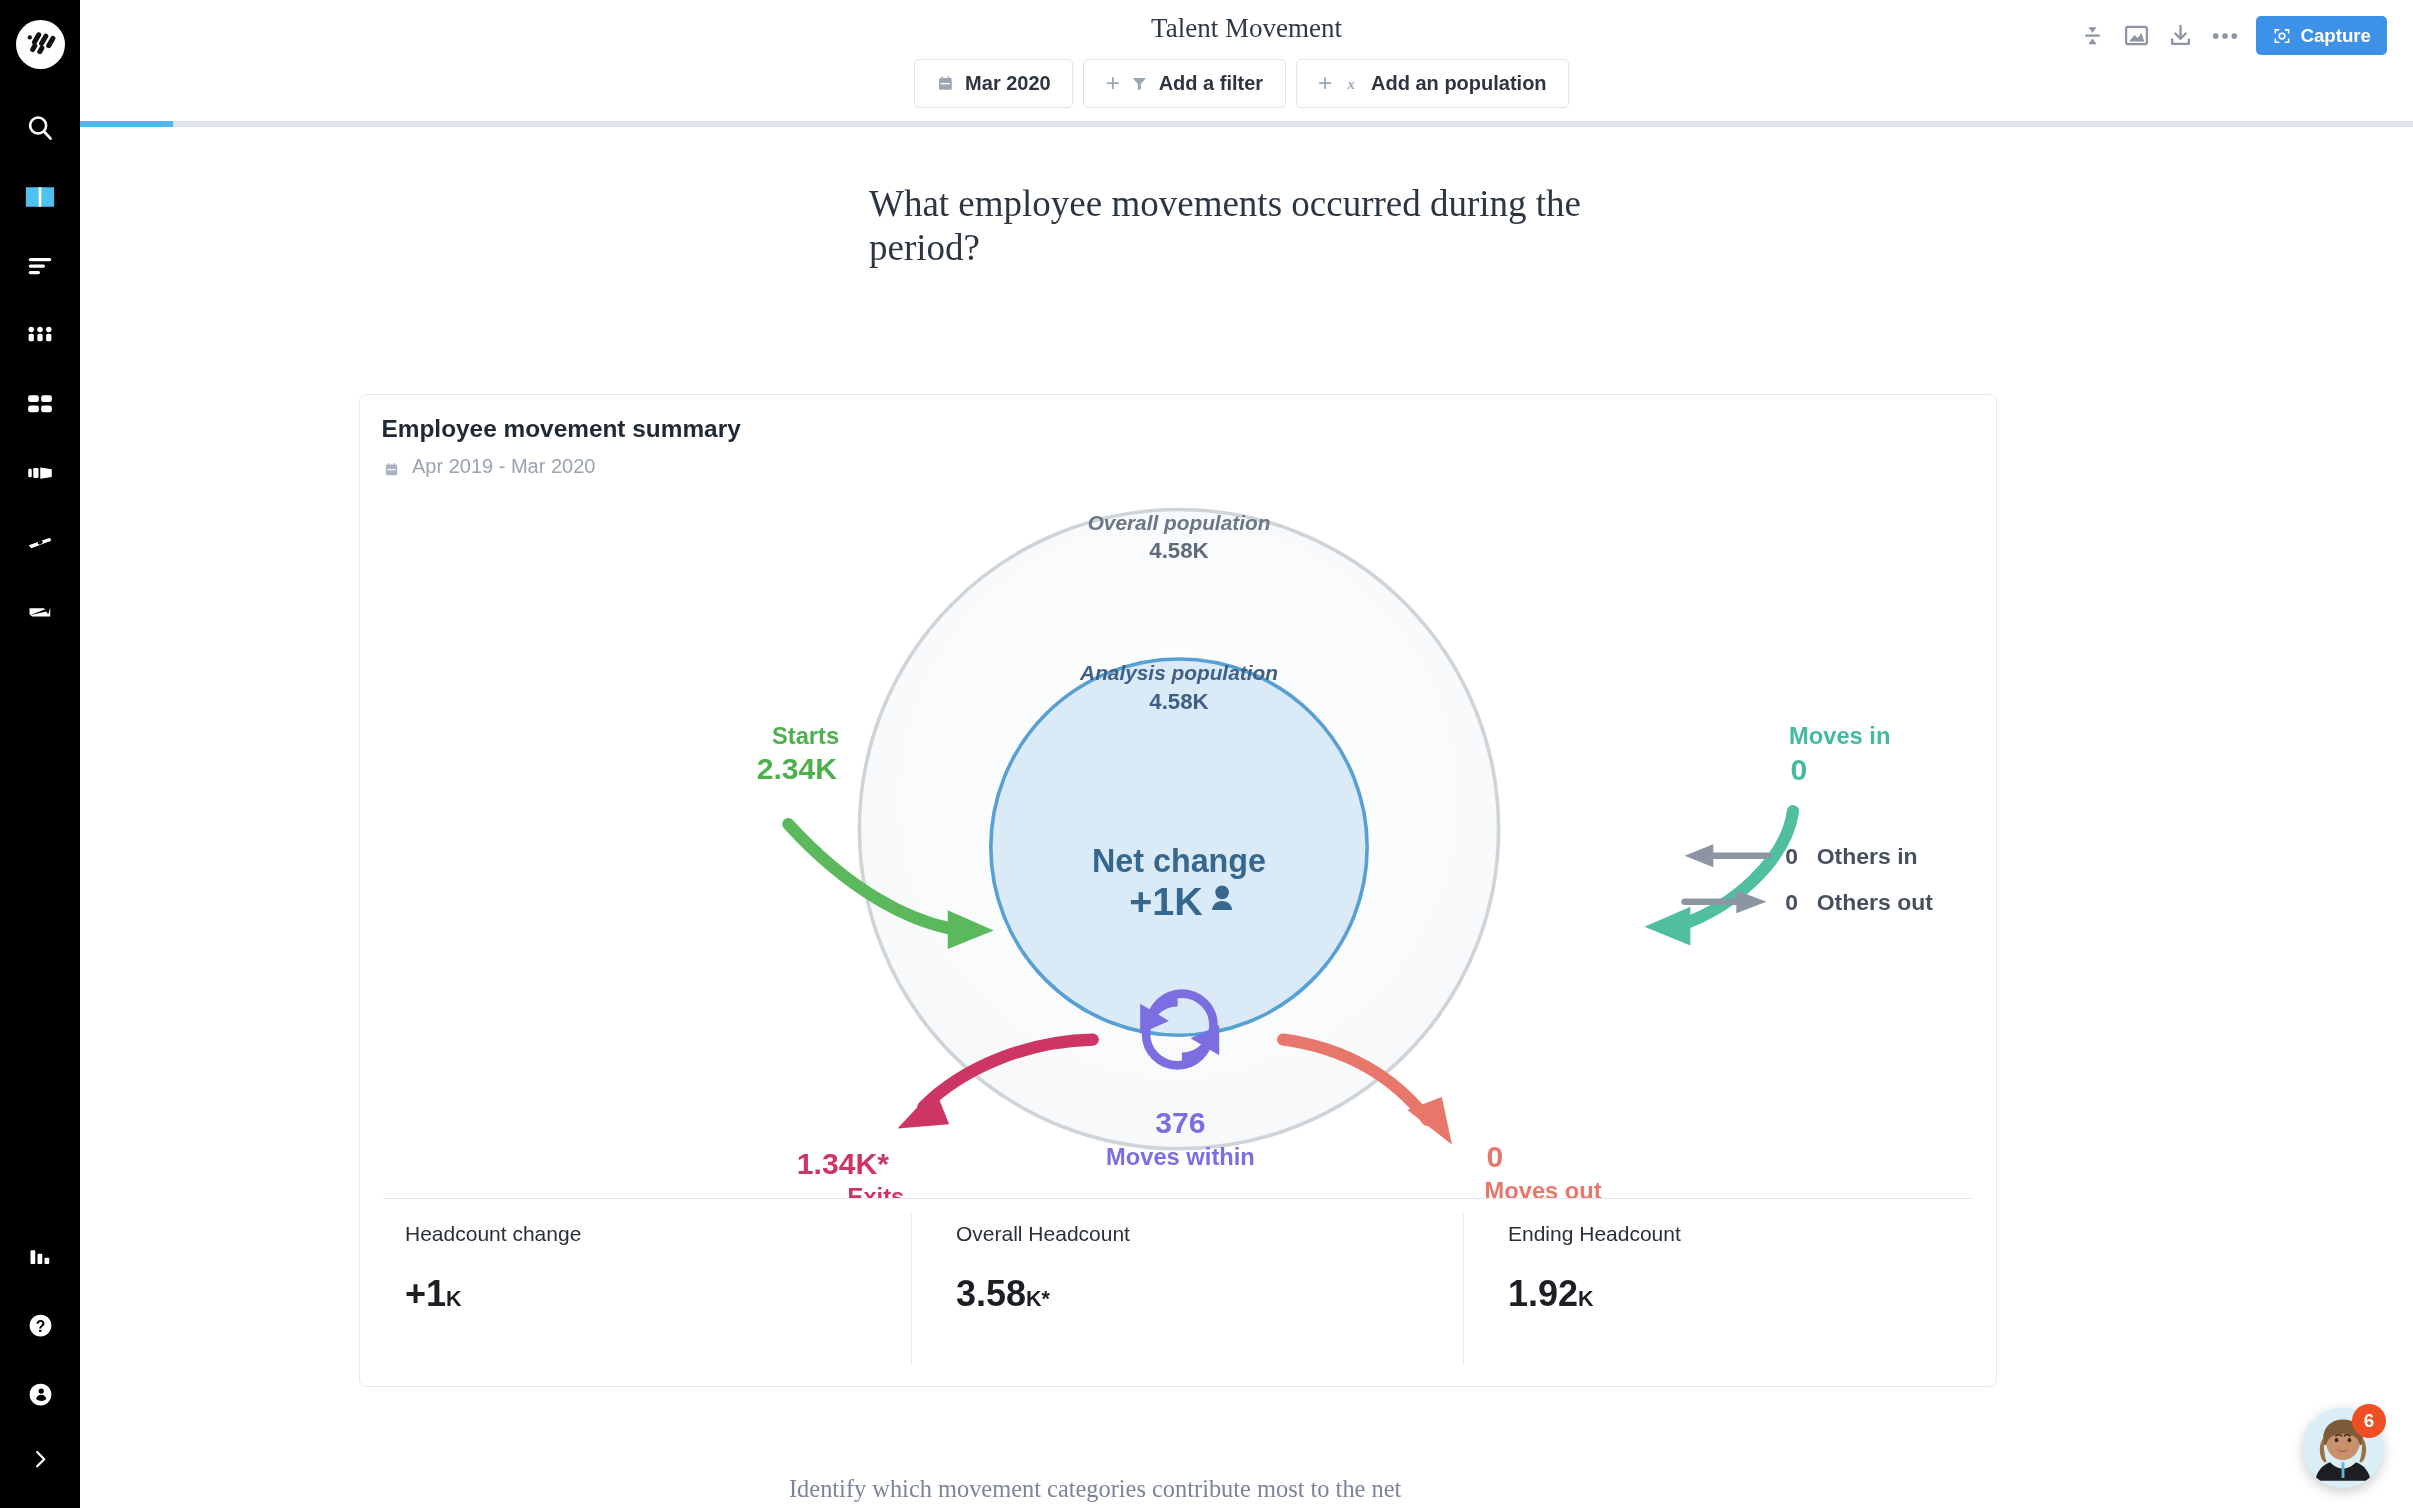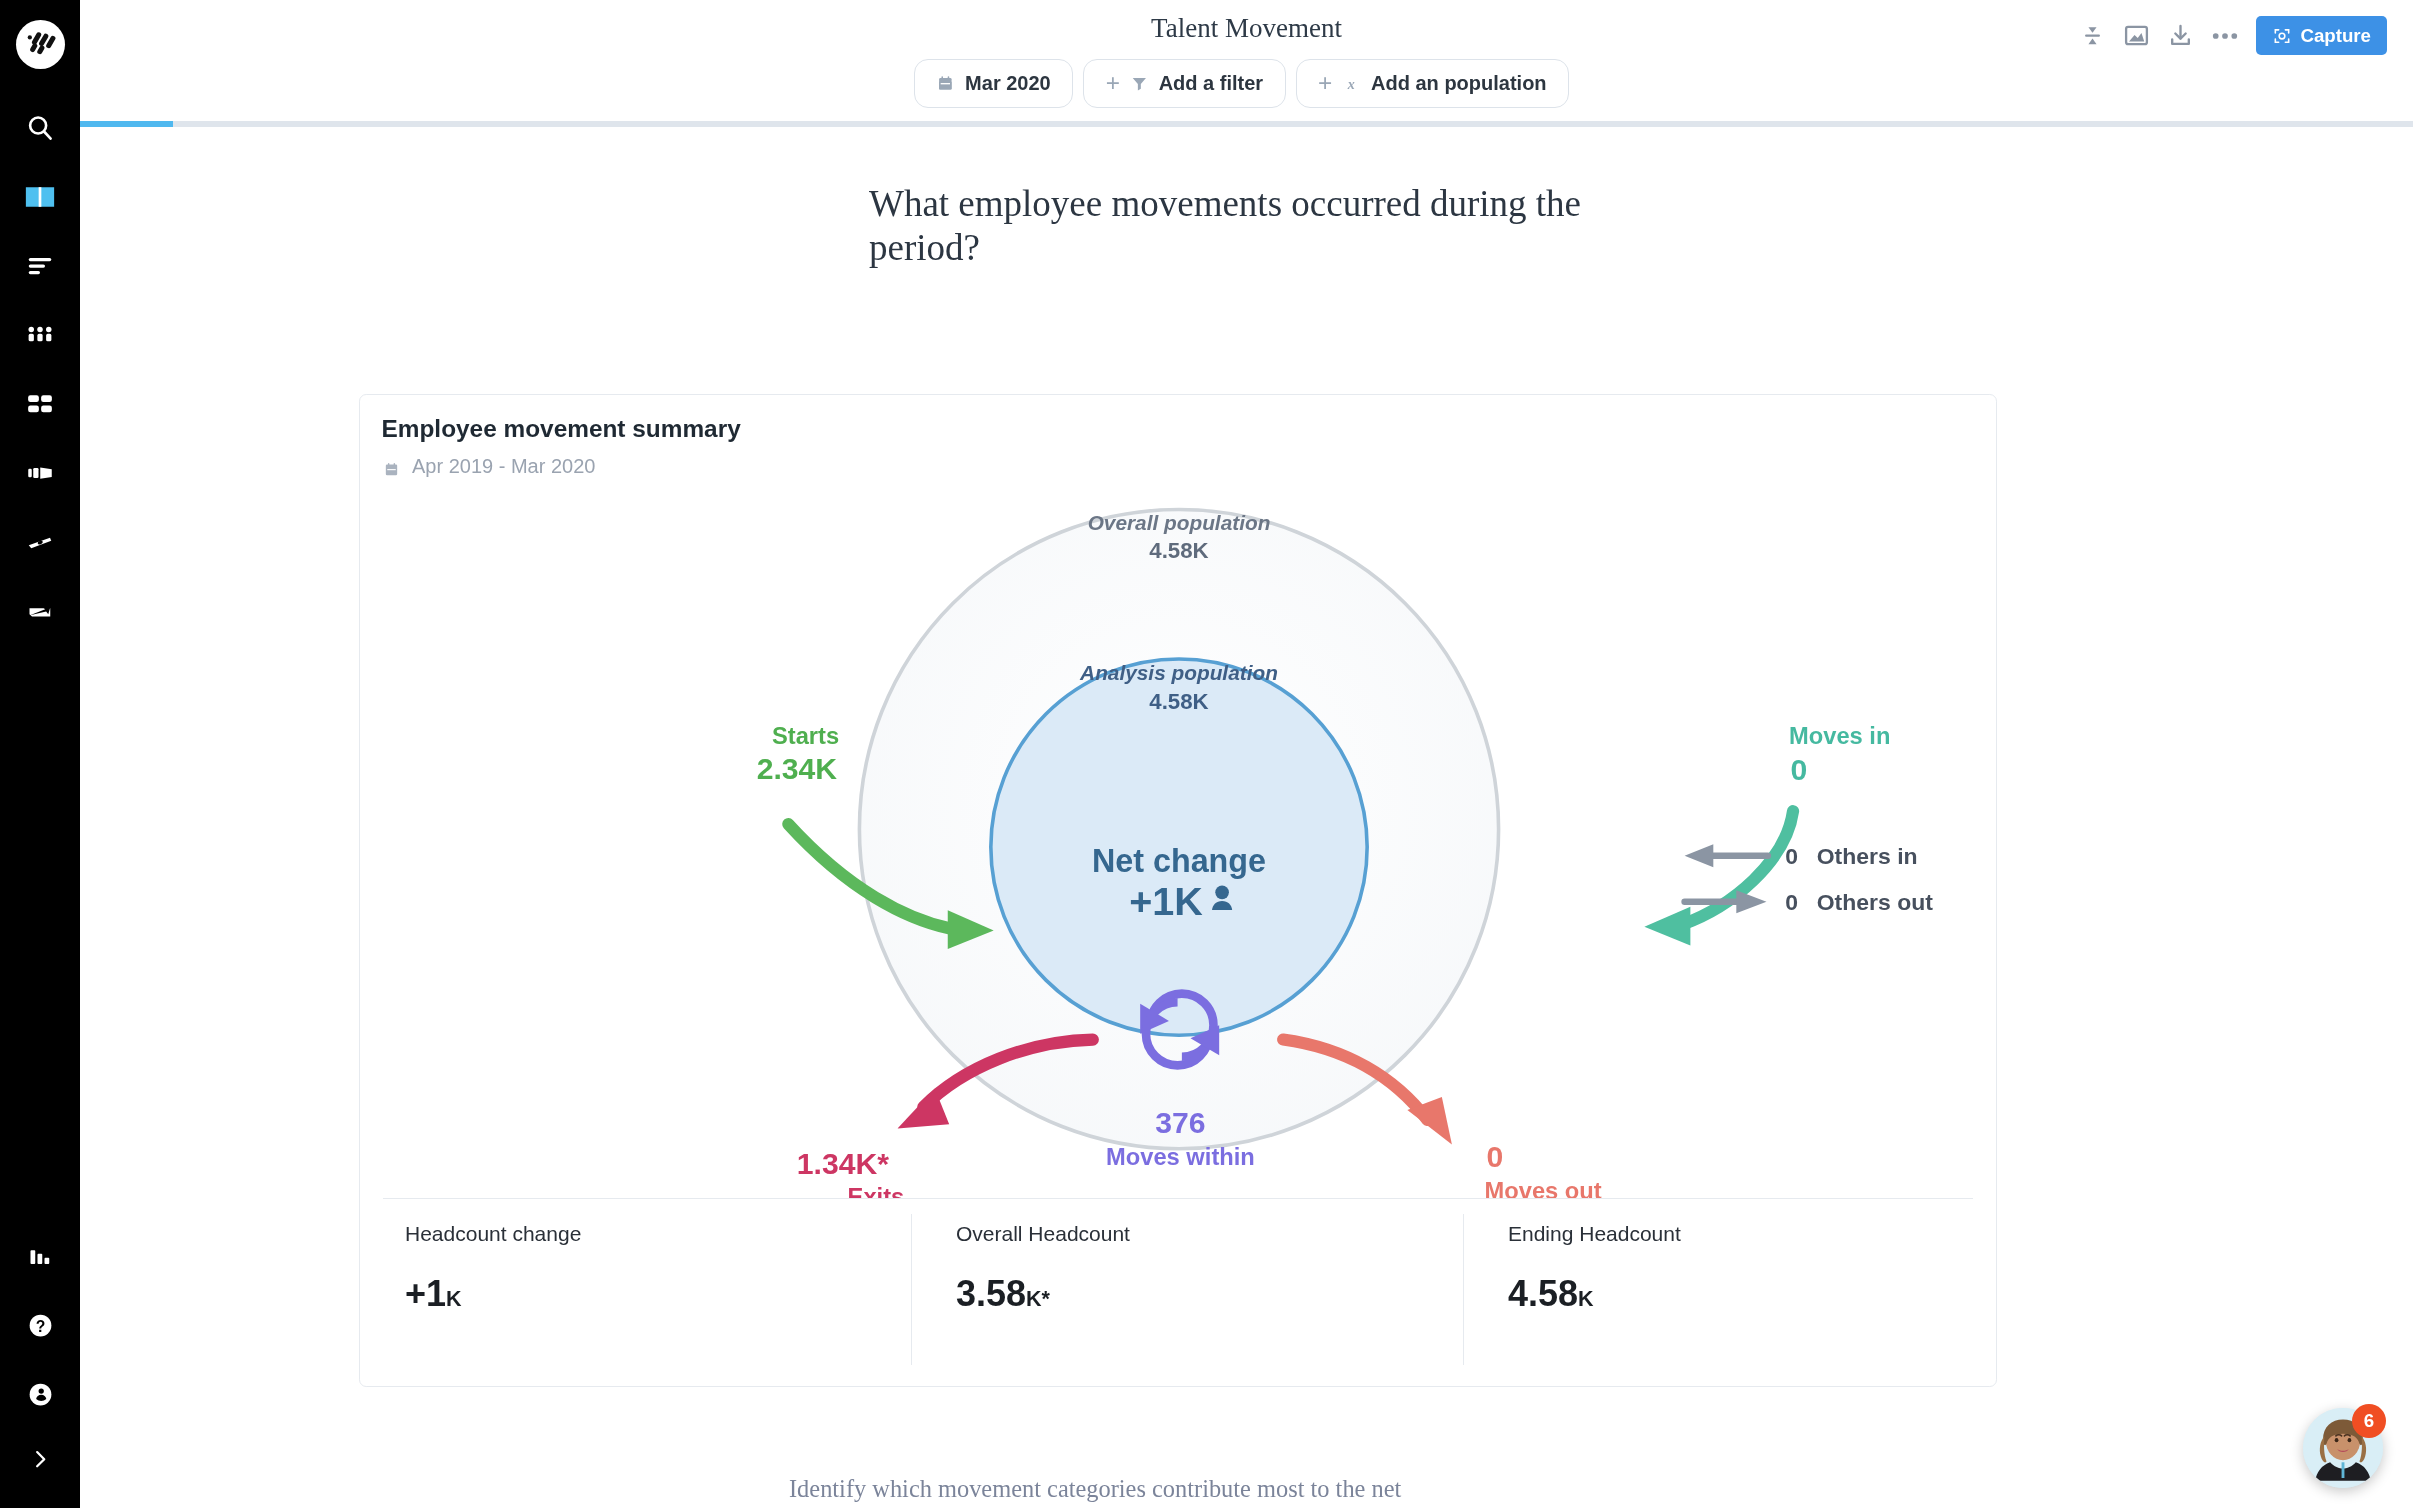--- a/index.html
+++ b/index.html
@@ -46,21 +46,21 @@
   }
   #filter-bar {
     position: absolute; top: 59px; left: 0; width: 2333px;
     display: flex; justify-content: center; gap: 0px;
   }
   .pill {
     height: 49px; border: 1.4px solid #dde3ea; background: #fff;
     display: flex; align-items: center; gap: 10px;
     padding: 0 21.5px; cursor: pointer;
     font-size: 20px; font-weight: bold; color: #2d3640;
-    border-radius: 14px; margin-right: 10px;
+    border-radius: 5px; margin-right: 10px;
     white-space: nowrap;
   }
   .pill .plus { color: #9aa7b6; font-size: 24.4px; font-weight: 400; line-height: 1; }
 
   #header-actions {
     position: absolute; top: 16px; right: 26px;
     display: flex; align-items: center; gap: 16px;
   }
   .hicon { cursor: pointer; display: flex; align-items: center; justify-content: center; }
   #capture-btn {
@@ -466,21 +466,21 @@
 
     <div class="metric" style="left:596px">
       <div class="mlabel">Overall Headcount</div>
       <div class="mvalue"><span>3.58</span><span class="suffix">K*</span></div>
     </div>
 
     <div class="vsep" style="left:1103px"></div>
 
     <div class="metric" style="left:1148px">
       <div class="mlabel">Ending Headcount</div>
-      <div class="mvalue"><span>4.58</span><span class="suffix">K</span></div>
+      <div class="mvalue"><span>1.92</span><span class="suffix">K</span></div>
     </div>
 
   </div>
 </div>
 
 <div id="teaser">Identify which movement categories contribute most to the net</div>
 
 <div id="chat">
   <div id="chat-avatar">
     <svg width="80" height="80" viewBox="0 0 112 112">

